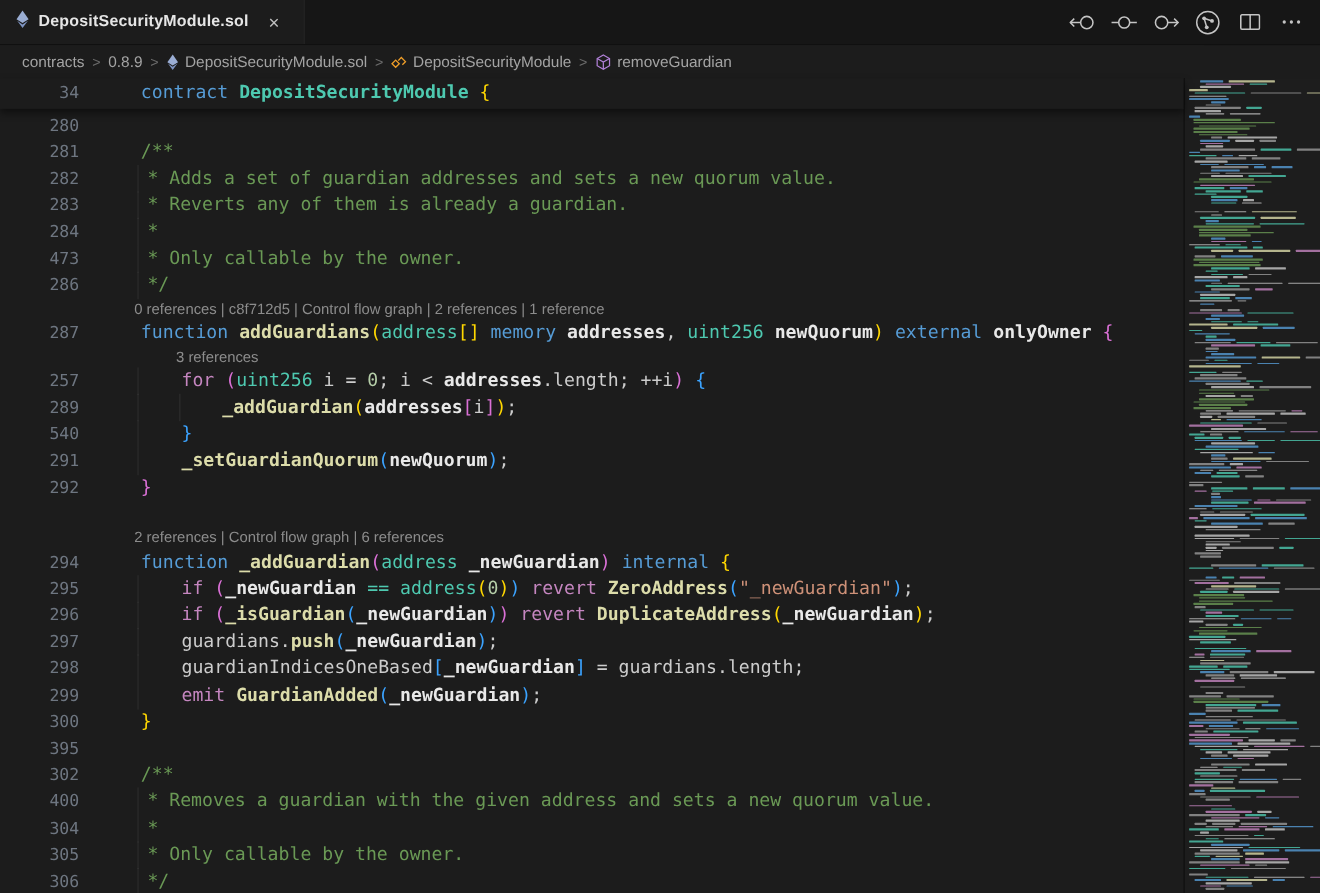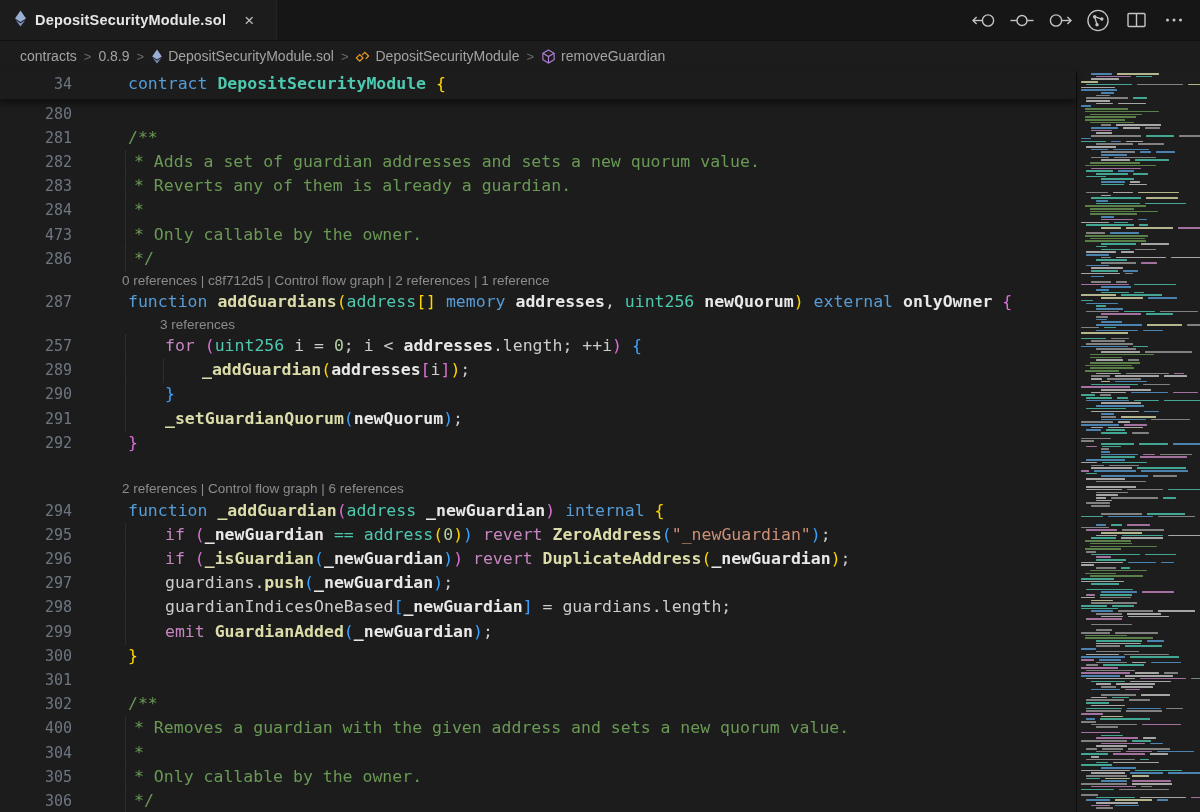--- a/index.html
+++ b/index.html
@@ -208,21 +208,21 @@
         <span class="line-code" style="padding-left: 165px;"><span class="tk-ct">for</span><span class="tk-t"> </span><span class="tk-o">(</span><span class="tk-ty">uint256</span><span class="tk-t"> </span><span class="tk-t">i = </span><span class="tk-num">0</span><span class="tk-t">; i &lt; </span><span class="tk-pb">addresses</span><span class="tk-t">.length; ++i</span><span class="tk-o">)</span><span class="tk-t"> </span><span class="tk-b">{</span></span>
       </div>
       <div class="row" style="top: 358.1px;">
         <span class="guide" style="left: 125px;"></span>
         <span class="guide" style="left: 163px;"></span>
         <span class="lineno">289</span>
         <span class="line-code" style="padding-left: 202px;"><span class="tk-fnb">_addGuardian</span><span class="tk-g">(</span><span class="tk-pb">addresses</span><span class="tk-o">[</span><span class="tk-t">i</span><span class="tk-o">]</span><span class="tk-g">)</span><span class="tk-t">;</span></span>
       </div>
       <div class="row" style="top: 382.3px;">
         <span class="guide" style="left: 125px;"></span>
-        <span class="lineno">290</span>
+        <span class="lineno">540</span>
         <span class="line-code" style="padding-left: 165px;"><span class="tk-b">}</span></span>
       </div>
       <div class="row" style="top: 406.5px; text-decoration: underline;">
         <span class="guide" style="left: 125px;"></span>
         <span class="lineno">291</span>
         <span class="line-code" style="padding-left: 165px;"><span class="tk-fnb">_setGuardianQuorum</span><span class="tk-b">(</span><span class="tk-pb">newQuorum</span><span class="tk-b">)</span><span class="tk-t">;</span></span>
       </div>
       <div class="row" style="top: 430.7px;">
         <span class="lineno">292</span>
         <span class="line-code" style="padding-left: 128px;"><span class="tk-o">}</span></span>
@@ -257,21 +257,21 @@
       <div class="row" style="top: 619.5px;">
         <span class="guide" style="left: 125px;"></span>
         <span class="lineno">299</span>
         <span class="line-code" style="padding-left: 165px;"><span class="tk-ct">emit</span><span class="tk-t"> </span><span class="tk-fnb">GuardianAdded</span><span class="tk-b">(</span><span class="tk-pb">_newGuardian</span><span class="tk-b">)</span><span class="tk-t">;</span></span>
       </div>
       <div class="row" style="top: 643.7px;">
         <span class="lineno">300</span>
         <span class="line-code" style="padding-left: 128px;"><span class="tk-g">}</span></span>
       </div>
       <div class="row" style="top: 667.9px;">
-        <span class="lineno">301</span>
+        <span class="lineno">395</span>
         <span class="line-code" style="padding-left: 128px;"></span>
       </div>
       <div class="row" style="top: 692.1px;">
         <span class="lineno">302</span>
         <span class="line-code" style="padding-left: 128px;"><span class="tk-cm">/**</span></span>
       </div>
       <div class="row" style="top: 716.3px;">
         <span class="guide" style="left: 125px;"></span>
         <span class="lineno">400</span>
         <span class="line-code" style="padding-left: 134px;"><span class="tk-cm">* Removes a guardian with the given address and sets a new quorum value.</span></span>

